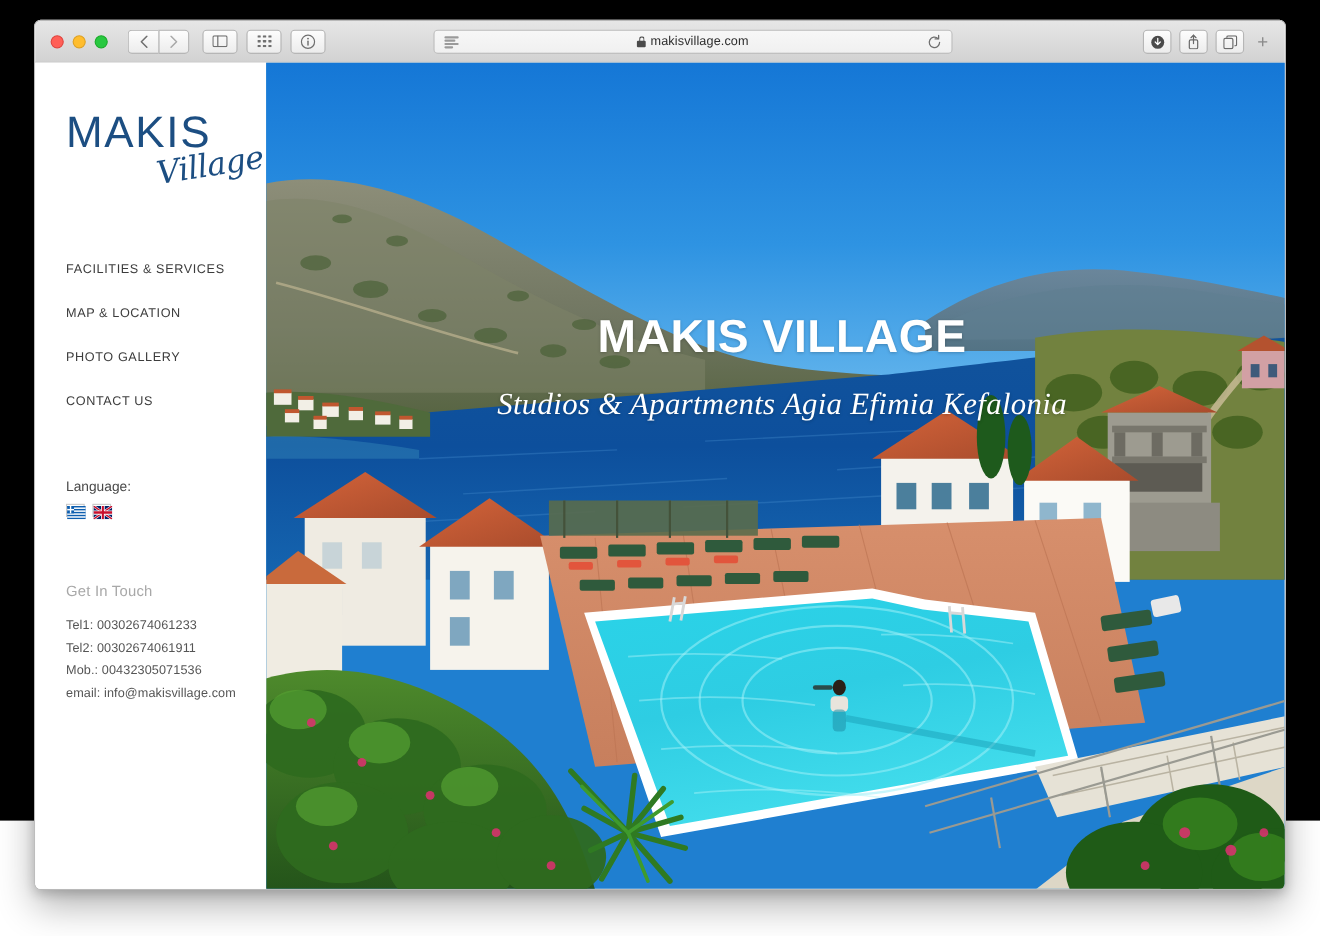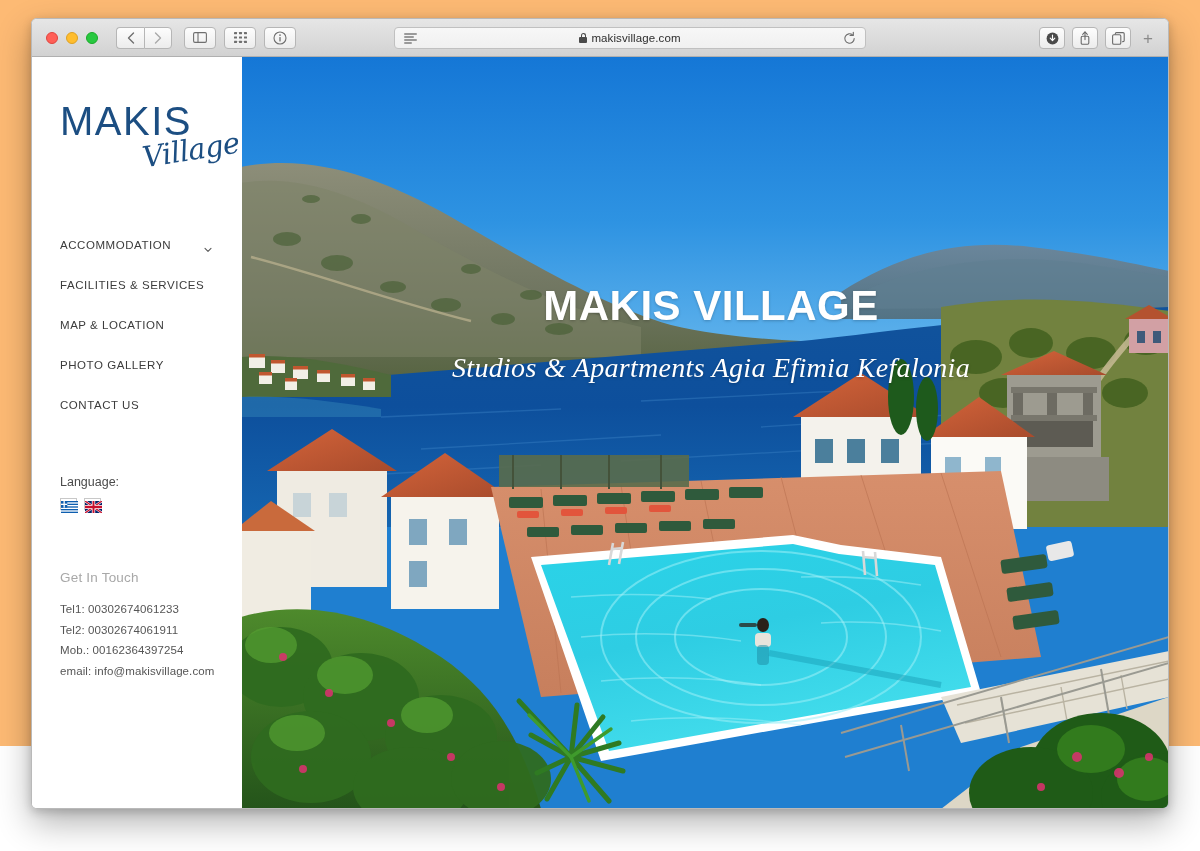--- a/index.html
+++ b/index.html
@@ -9,21 +9,21 @@
     height: 851px;
     overflow: hidden;
     background: #ffffff;
     font-family: "Liberation Sans", sans-serif;
   }
 
   #stage {
     position: relative;
     width: 1200px;
     height: 746px;
-    background: #fdba74;
+    background: #000000;
     padding-left: 48px;
   }
 
   
   .window-shadow {
     position: absolute;
     left: 31px; top: 18px;
     width: 1138px; height: 791px;
     box-shadow: 0 14px 34px rgba(0,0,0,0.30), 0 3px 10px rgba(0,0,0,0.18);
     border-radius: 6px;
@@ -397,28 +397,20 @@
     <div class="page">
 
       <aside class="sidebar">
 
         <div class="logo">
           <div class="logo-main">MAKIS</div>
           <div class="logo-script">Village</div>
         </div>
 
         <ul class="nav">
-          <li>
-            <a href="#">ACCOMMODATION</a>
-            <span class="chev">
-              <svg width="8" height="8" viewBox="0 0 8 8">
-                  <path d="M1 2.4 L4 5.4 L7 2.4" fill="none" stroke="#5a5a5a" stroke-width="1.1" stroke-linecap="round" stroke-linejoin="round"></path>
-                </svg>
-            </span>
-          </li>
           <li>
             <a href="#">FACILITIES &amp; SERVICES</a>
           </li>
           <li>
             <a href="#">MAP &amp; LOCATION</a>
           </li>
           <li>
             <a href="#">PHOTO GALLERY</a>
           </li>
           <li>
@@ -452,21 +444,21 @@
                 <path d="M15,0 V18 M0,9 H30" stroke="#C8102E" stroke-width="3.4"></path>
               </svg>
             </span>
           </div>
         </div>
 
         <div class="get-in-touch">
           <div class="git-title">Get In Touch</div>
           <div class="git-line">Tel1: 00302674061233</div>
           <div class="git-line">Tel2: 00302674061911</div>
-          <div class="git-line">Mob.: 00162364397254</div>
+          <div class="git-line">Mob.: 00432305071536</div>
           <div class="git-line">email: info@makisvillage.com</div>
         </div>
       </aside>
 
       <section class="hero">
         <div class="hero-photo">
           <svg viewBox="0 0 928 752" preserveAspectRatio="xMidYMid slice">
             <defs>
               <linearGradient id="sky" x1="0" y1="0" x2="0" y2="1">
                 <stop offset="0%" stop-color="#1577d6"></stop>

